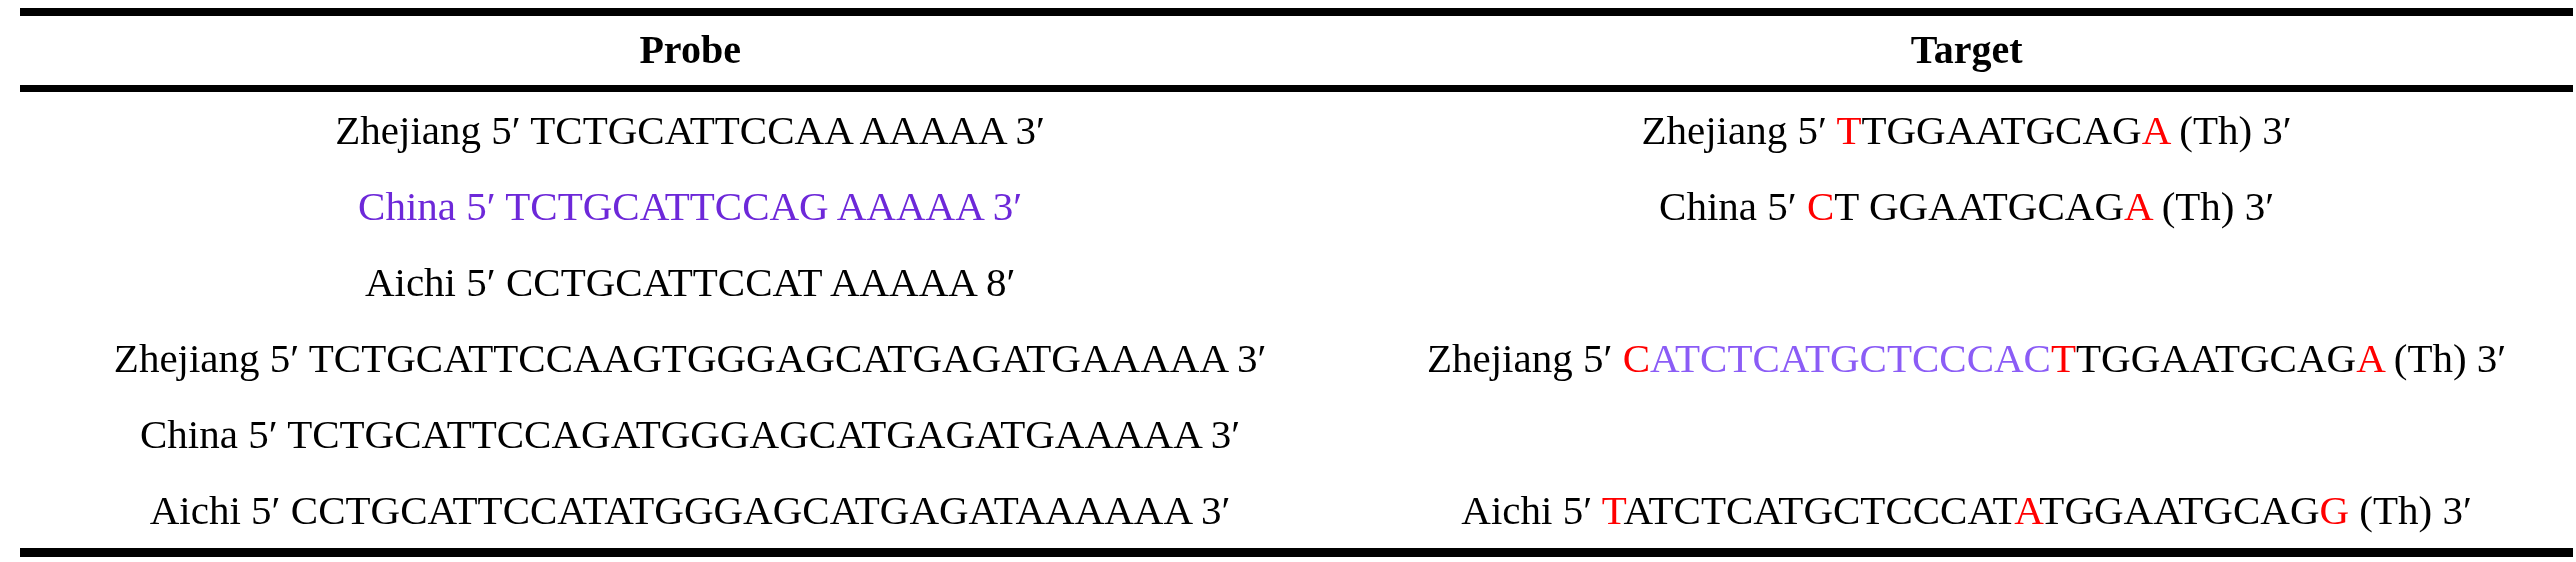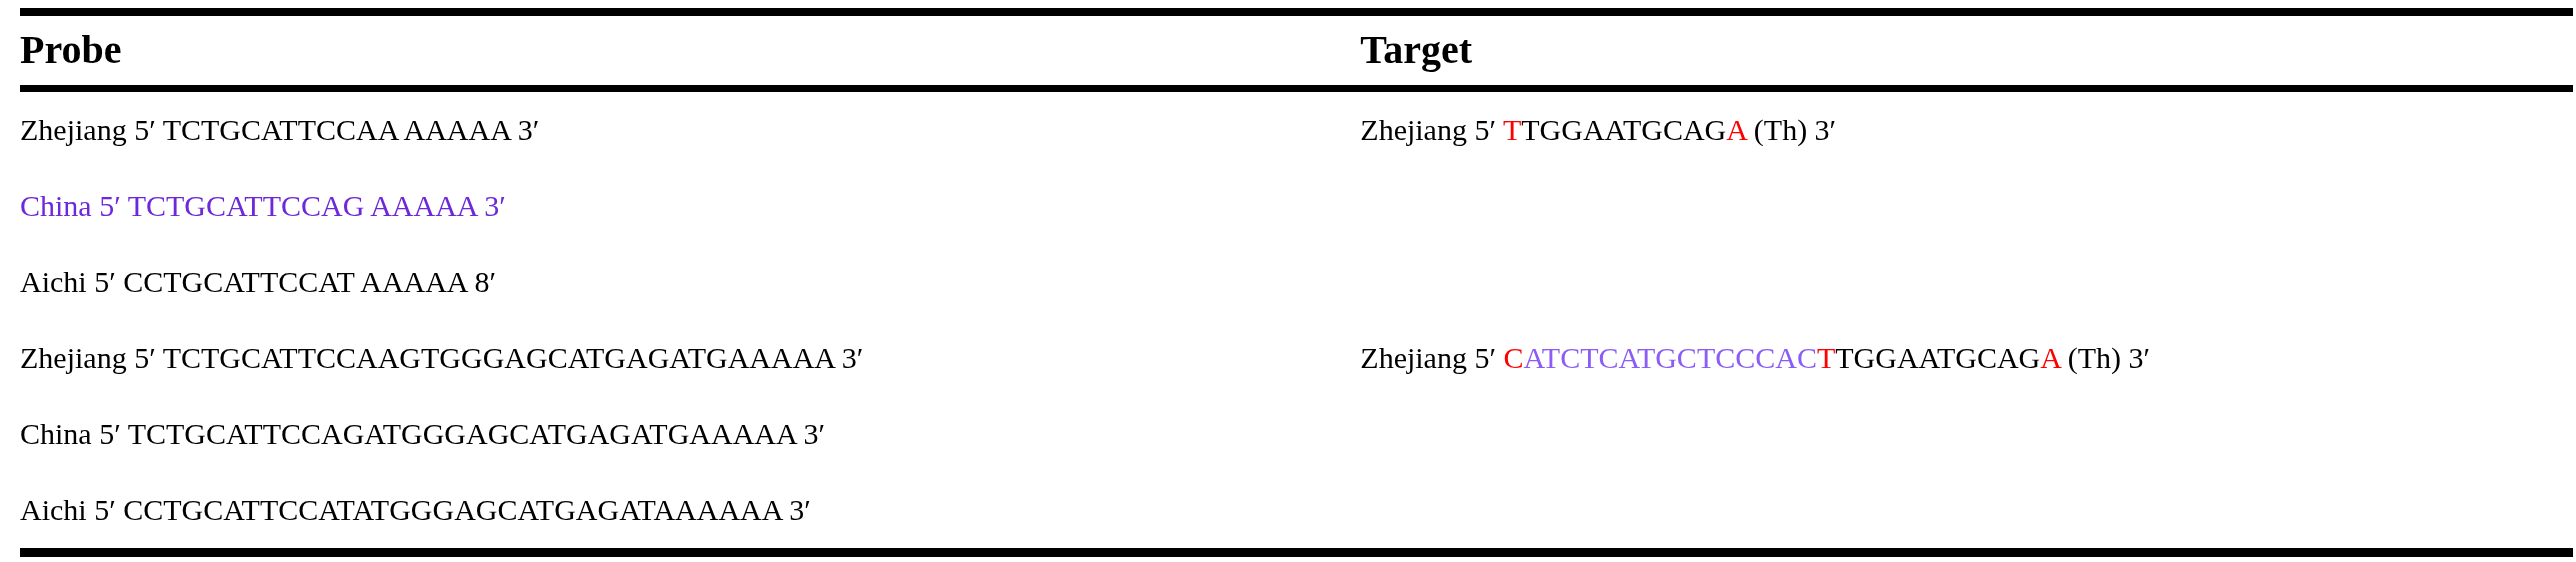--- a/index.html
+++ b/index.html
@@ -33,24 +33,24 @@
     align-items: center;
   }
   .header-row .cell {
     font-weight: bold;
     font-size: 40px;
   }
   .tbody .row {
     display: flex;
     height: 76px;
     align-items: center;
-    font-size: 30px;
+    font-size: 41px;
   }
   .cell {
-    text-align: left;
+    text-align: center;
     white-space: nowrap;
     line-height: 1;
   }
   .cell.c0 { width: 52.5%; }
   .cell.c1 { width: 47.5%; }
 </style>
 </head>
 <body>
 
 <div class="table-wrap">
@@ -63,31 +63,33 @@
 
   <div class="rule mid"></div>
 
   <div class="tbody">
       <div class="row">
         <div class="cell c0"><span style="color: rgb(0, 0, 0);">Zhejiang 5′ TCTGCATTCCAA AAAAA 3′</span></div>
         <div class="cell c1"><span style="color: rgb(0, 0, 0);">Zhejiang 5′ </span><span style="color: rgb(255, 0, 0);">T</span><span style="color: rgb(0, 0, 0);">TGGAATGCAG</span><span style="color: rgb(255, 0, 0);">A</span><span style="color: rgb(0, 0, 0);"> (Th) 3′</span></div>
       </div>
       <div class="row">
         <div class="cell c0"><span style="color: #6d28d9;">China 5′ TCTGCATTCCAG AAAAA 3′</span></div>
+        <div class="cell c1"><span style="color: rgb(0, 0, 0);">China 5′ </span><span style="color: rgb(255, 0, 0);">C</span><span style="color: rgb(0, 0, 0);">T GGAATGCAG</span><span style="color: rgb(255, 0, 0);">A</span><span style="color: rgb(0, 0, 0);"> (Th) 3′</span></div>
       </div>
       <div class="row">
         <div class="cell c0"><span style="color: rgb(0, 0, 0);">Aichi 5′ CCTGCATTCCAT AAAAA 8′</span></div>
       </div>
       <div class="row">
         <div class="cell c0"><span style="color: rgb(0, 0, 0); margin-top: 24px;">Zhejiang 5′ TCTGCATTCCAAGTGGGAGCATGAGATGAAAAA 3′</span></div>
         <div class="cell c1"><span style="color: rgb(0, 0, 0);">Zhejiang 5′ </span><span style="color: rgb(255, 0, 0);">C</span><span style="color: #8b5cf6;">ATCTCATGCTCCCAC</span><span style="color: rgb(255, 0, 0);">T</span><span style="color: rgb(0, 0, 0);">TGGAATGCAG</span><span style="color: rgb(255, 0, 0);">A</span><span style="color: rgb(0, 0, 0);"> (Th) 3′</span></div>
       </div>
       <div class="row">
         <div class="cell c0"><span style="color: rgb(0, 0, 0);">China 5′ TCTGCATTCCAGATGGGAGCATGAGATGAAAAA 3′</span></div>
       </div>
       <div class="row">
         <div class="cell c0"><span style="color: rgb(0, 0, 0); margin-top: 11px;">Aichi 5′ CCTGCATTCCATATGGGAGCATGAGATAAAAAA 3′</span></div>
+        <div class="cell c1"><span style="color: rgb(0, 0, 0);">Aichi 5′ </span><span style="color: rgb(255, 0, 0);">T</span><span style="color: rgb(0, 0, 0);">ATCTCATGCTCCCAT</span><span style="color: rgb(255, 0, 0);">A</span><span style="color: rgb(0, 0, 0);">TGGAATGCAG</span><span style="color: rgb(255, 0, 0);">G</span><span style="color: rgb(0, 0, 0);"> (Th) 3′</span></div>
       </div>
     </div>
 
   <div class="rule bottom"></div>
 </div>
 
 
 </body></html>

